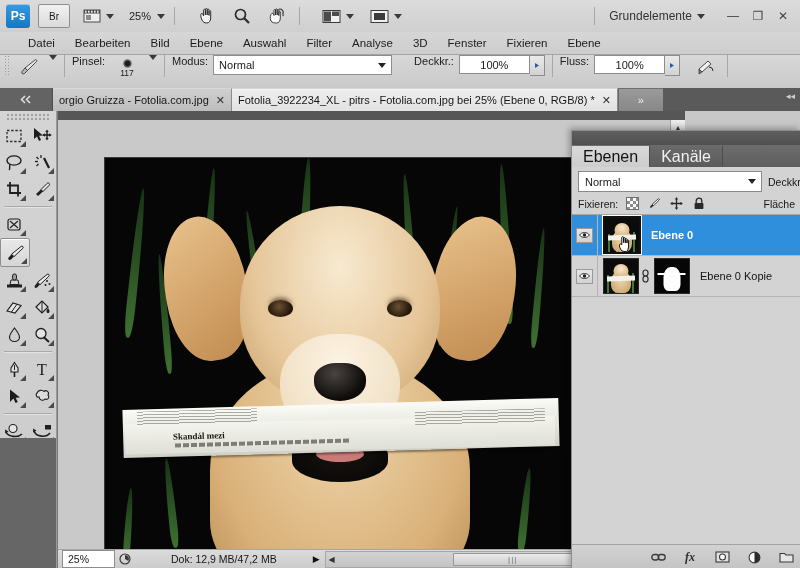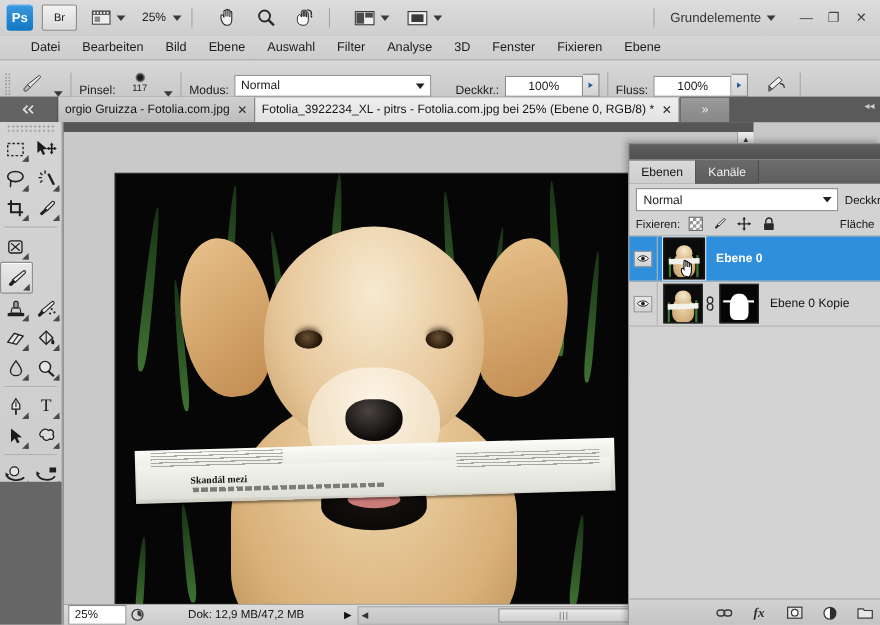--- a/index.html
+++ b/index.html
@@ -60,21 +60,21 @@
     border-bottom:1px solid #a4a4a4;
     display:flex;align-items:center;padding-left:18px;
   }
   .menu-item{padding:0 10px;line-height:20px;font-size:11.5px;color:#1c1c1c;}
 
   
   .optbar{
     position:absolute;left:0;top:55px;width:800px;height:33px;
     background:linear-gradient(#d8d8d8,#c9c9c9);
     border-bottom:1px solid #9d9d9d;
-    display:flex;align-items:flex-end;
+    display:flex;align-items:flex-start;
   }
   .grip{
     width:6px;height:22px;margin-left:4px;margin-right:4px;
     background-image:radial-gradient(#9b9b9b 1px, transparent 1px);
     background-size:3px 3px;
   }
   .tool-preview{
     width:30px;height:24px;display:flex;align-items:center;justify-content:center;
   }
   .opt-sep{width:1px;height:22px;background:#a8a8a8;margin:0 7px;}
@@ -294,21 +294,21 @@
     background:#d3d3d3;border:1px solid #8d8d8d;border-right:none;
     box-shadow:-2px -2px 6px rgba(0,0,0,.28);
   }
   .panel-head{
     height:14px;background:linear-gradient(#5f5f5f,#4f4f4f);
   }
   .panel-tabs{
     height:22px;background:linear-gradient(#6d6d6d,#5e5e5e);display:flex;align-items:flex-end;
   }
   .ptab{
-    height:21px;padding:0 11px;display:flex;align-items:center;font-size:11px;
+    height:21px;padding:0 11px;display:flex;align-items:center;font-size:16px;
     color:#f0f0f0;background:linear-gradient(#6a6a6a,#5b5b5b);border-right:1px solid #4d4d4d;
   }
   .ptab.active{background:linear-gradient(#d9d9d9,#cdcdcd);color:#121212;}
   .panel-row{display:flex;align-items:center;padding:4px 6px 3px 6px;}
   .blend-combo{
     flex:0 0 176px;height:19px;border:1px solid #8a8a8a;background:#fff;
     display:flex;align-items:center;padding-left:6px;font-size:11px;
   }
   .blend-combo .arrow{margin-left:auto;margin-right:5px;
     width:0;height:0;border-left:4px solid transparent;border-right:4px solid transparent;border-top:5px solid #222;}

